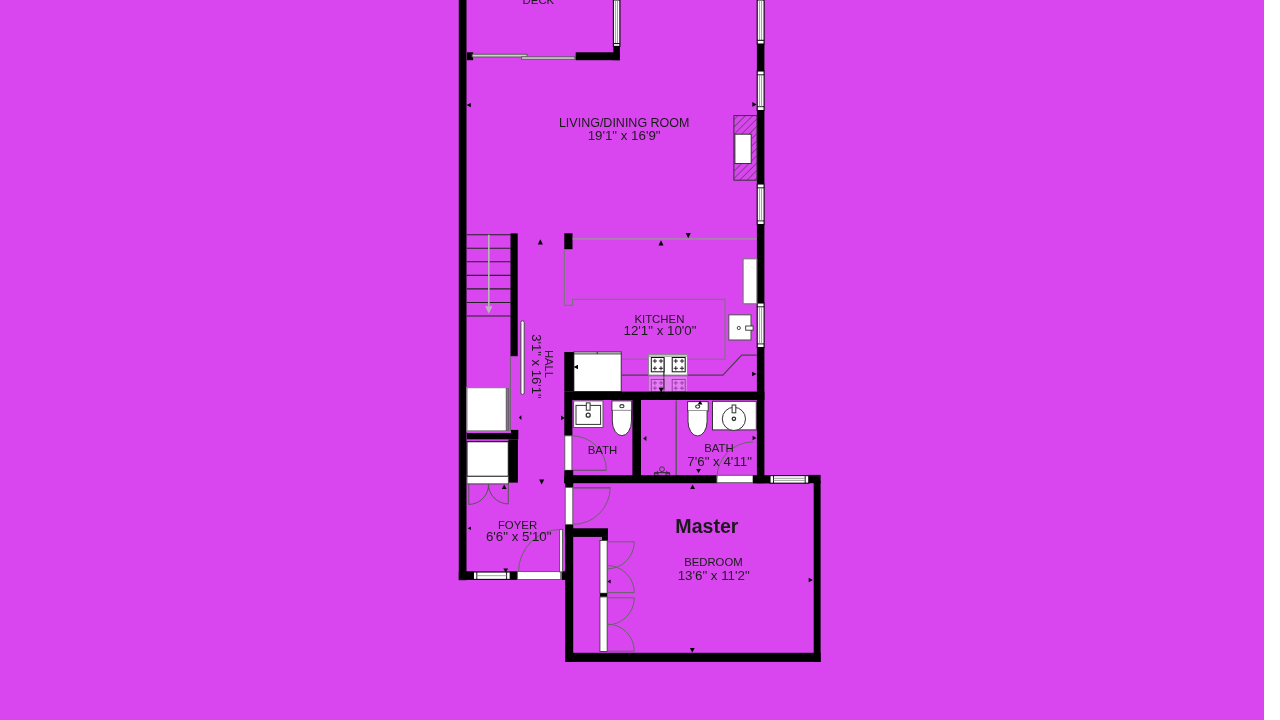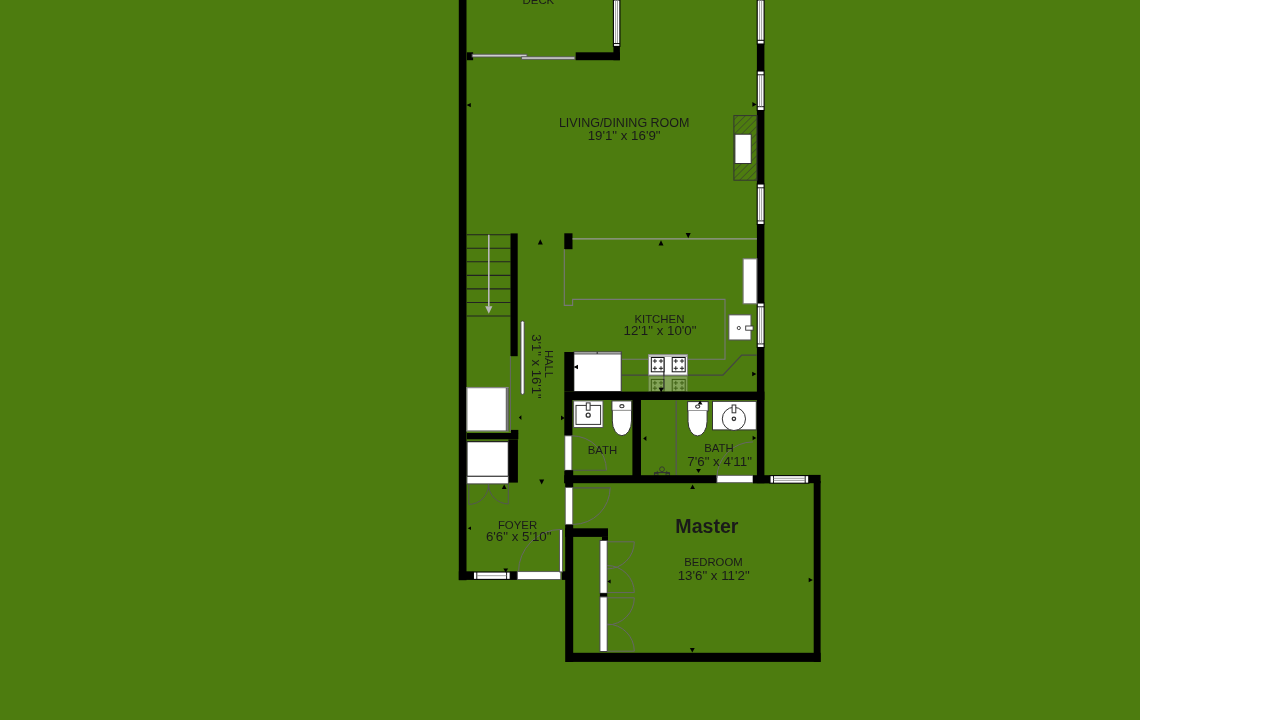--- a/index.html
+++ b/index.html
@@ -1,16 +1,16 @@
 <!DOCTYPE html>
 <html><head>
 <meta charset="utf-8">
 <style>
   html,body{margin:0;padding:0;background:#ffffff;}
-  .wrap{width:1140px;height:720px;position:relative;overflow:hidden;background:#4d7c0f;}
+  .wrap{width:1264px;height:720px;position:relative;overflow:hidden;background:#d946ef;}
   text{font-family:"Liberation Sans",sans-serif;fill:#1a1a1a;}
 </style>
 </head>
 <body>
 <div class="wrap">
 <svg width="1280" height="720" viewBox="0 0 1280 720">
 <defs>
 <pattern id="hatch" patternUnits="userSpaceOnUse" width="5.2" height="5.2" patternTransform="rotate(45)">
   <line x1="0" y1="0" x2="0" y2="5.2" stroke="#333" stroke-width="1"></line>
 </pattern>

